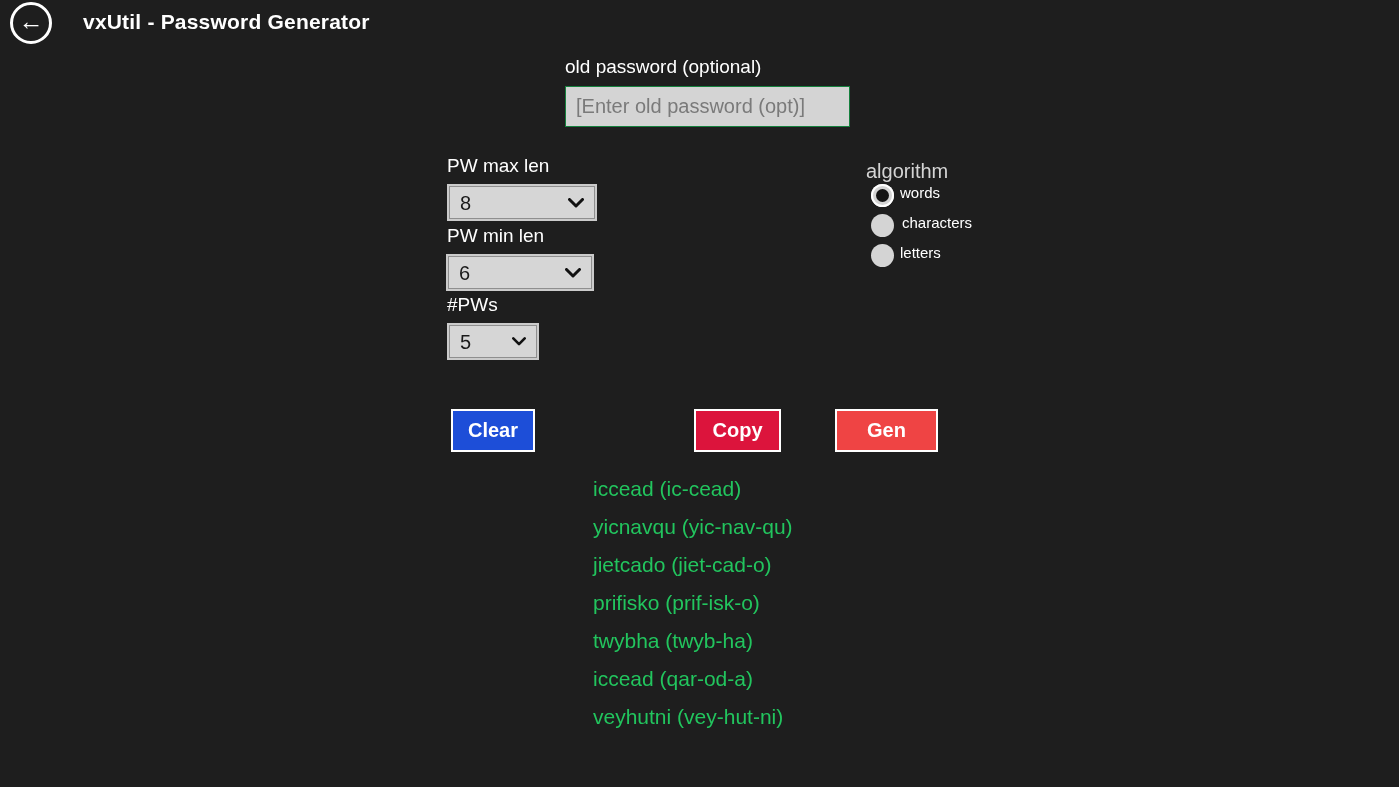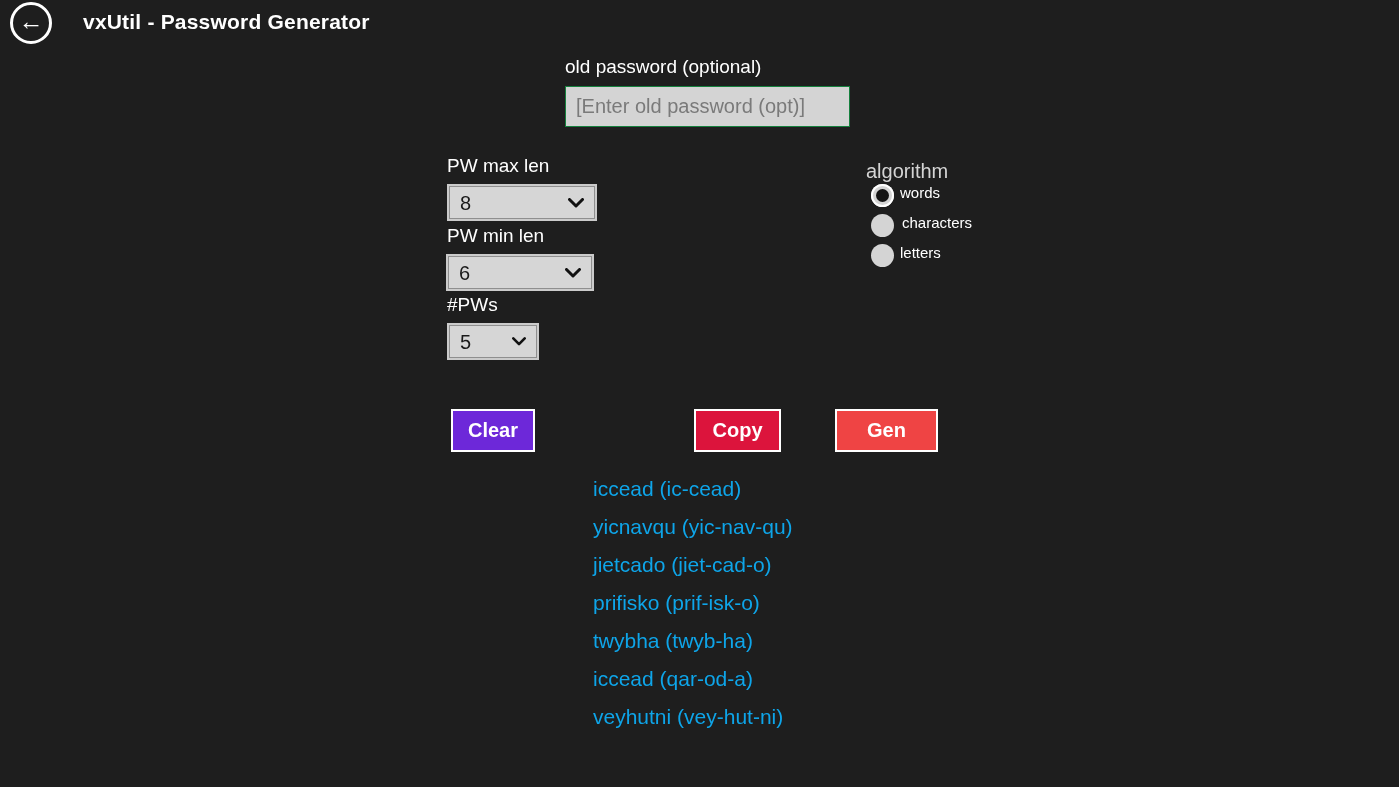--- a/index.html
+++ b/index.html
@@ -89,29 +89,29 @@
   .radio-label { color: #ffffff; font-size: 15px; }
 
   
   .btn {
     position: absolute; top: 409px; height: 43px;
     border: 2px solid #ffffff;
     color: #ffffff; font-size: 20px; font-weight: 700;
     font-family: "Liberation Sans", sans-serif;
     cursor: pointer; padding: 0; box-sizing: border-box;
   }
-  .btn-clear { left: 451px; width: 84px; background: #6d28d9; }
+  .btn-clear { left: 451px; width: 84px; background: #1d4ed8; }
   .btn-copy  { left: 694px; width: 87px; background: #dc143c; }
   .btn-gen   { left: 835px; width: 103px; background: #ef4444; }
 
   
   .results { position: absolute; left: 593px; top: 470px; }
   .result-item {
     height: 38px; line-height: 38px;
-    font-size: 21px; color: #0ea5e9; white-space: nowrap;
+    font-size: 21px; color: #22c55e; white-space: nowrap;
   }
 </style>
 </head>
 <body>
 
 <div class="app">
 
   <button class="back-btn">
     <span class="back-arrow">←</span>
   </button>

